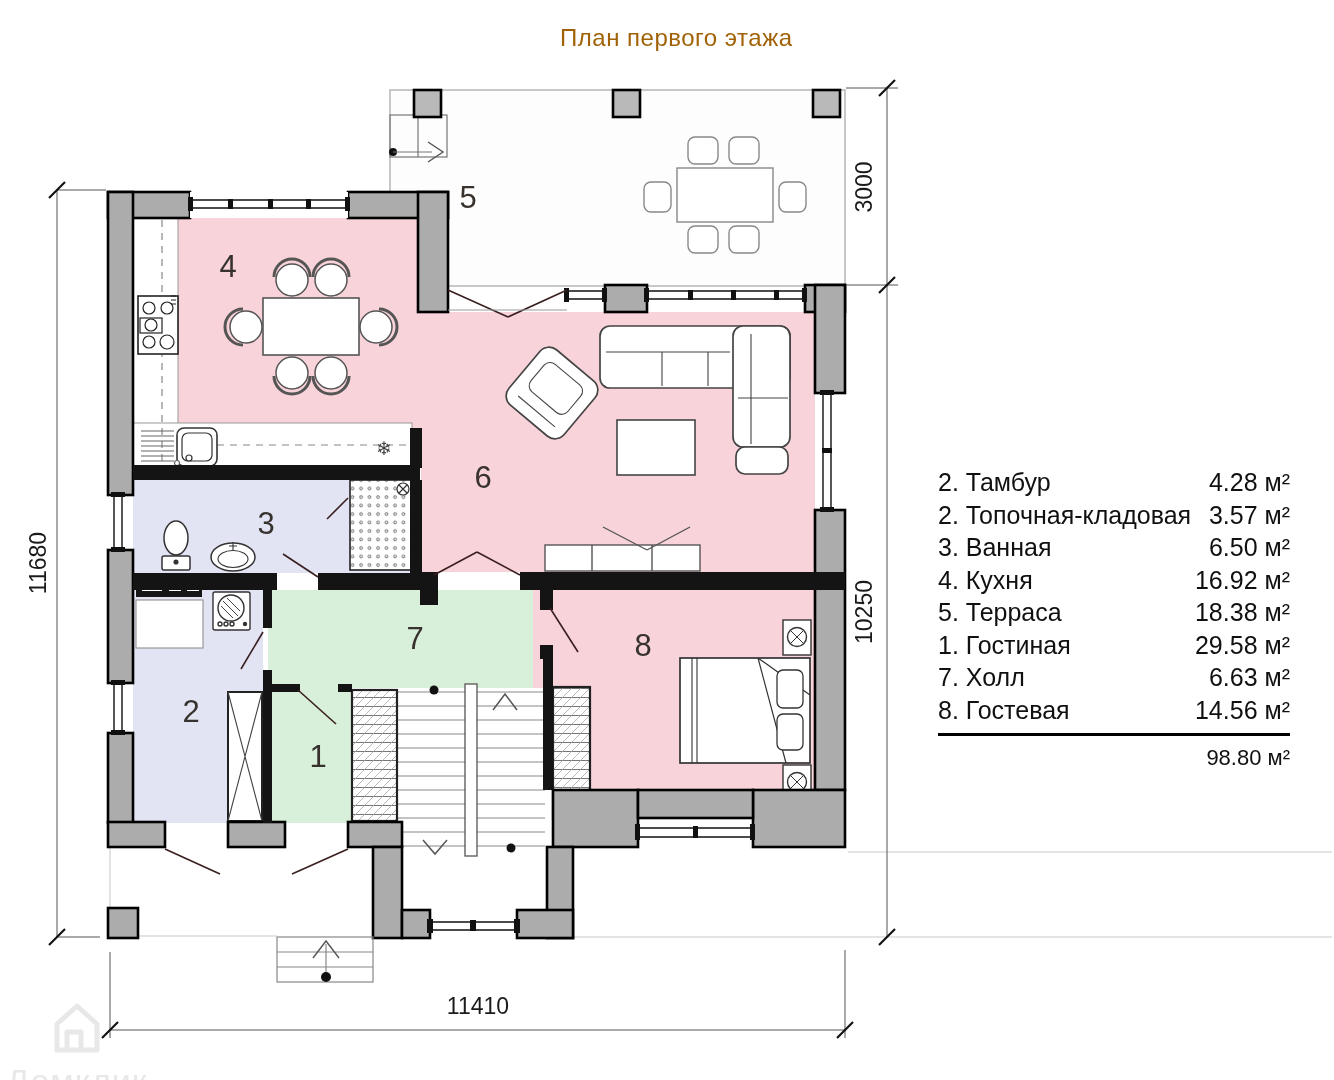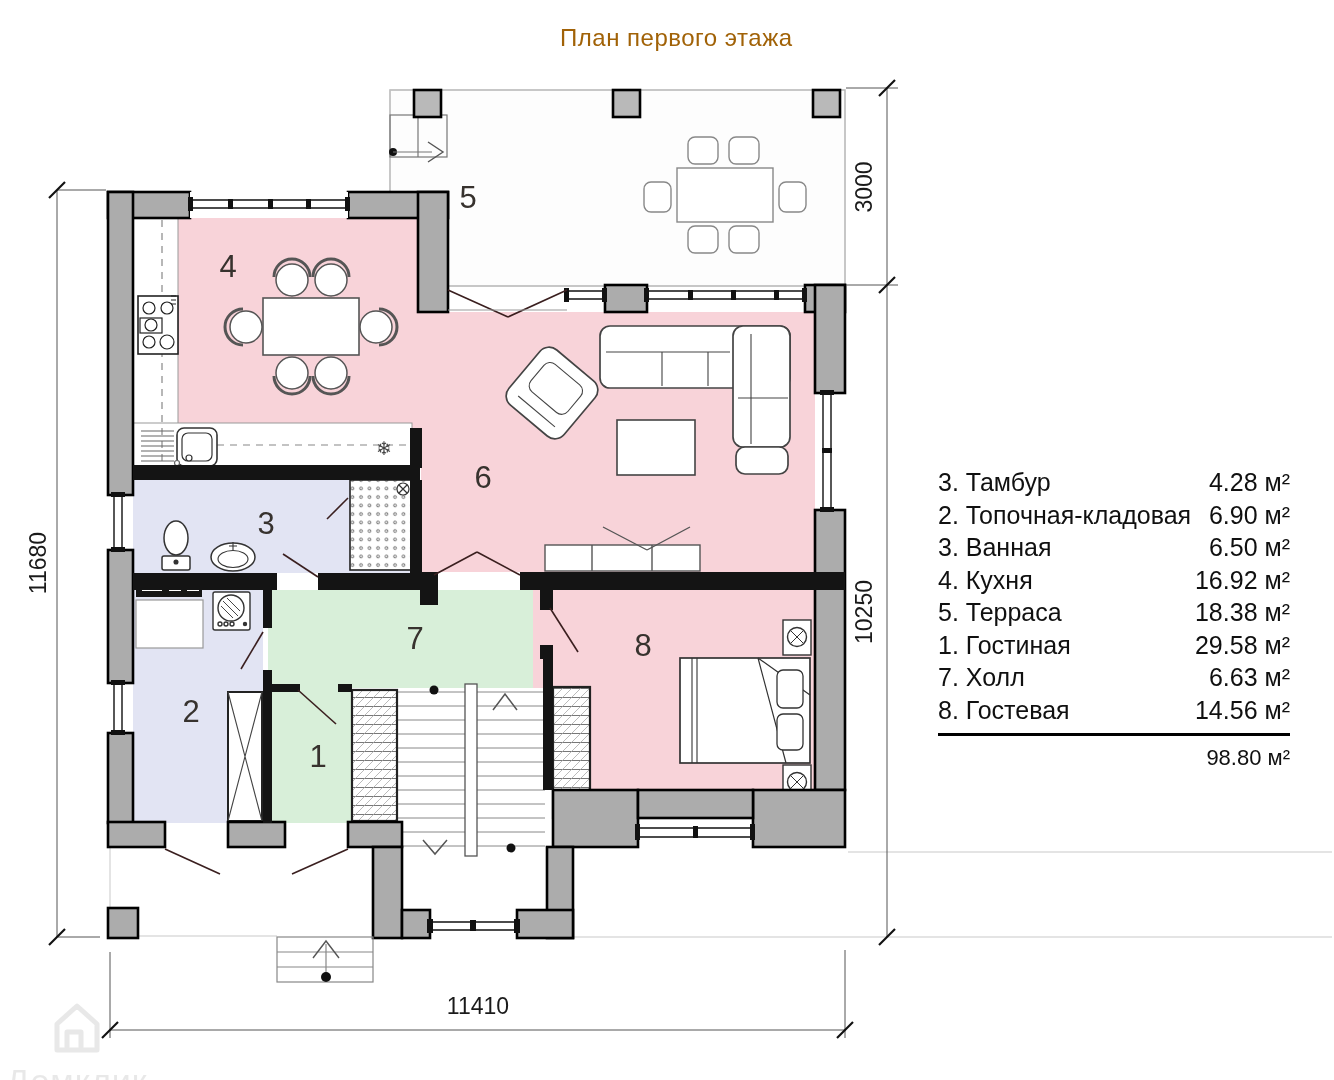--- a/index.html
+++ b/index.html
@@ -403,26 +403,26 @@
     <text class="roomnum" x="483" y="488" text-anchor="middle">6</text>
     <text class="roomnum" x="415" y="649" text-anchor="middle">7</text>
     <text class="roomnum" x="643" y="656" text-anchor="middle">8</text>
   </g>
 </svg>
 
 <div class="page-title">План первого этажа</div>
 
 <div class="legend">
   <div class="legend-row">
-    <span>3. Тамбур</span>
+    <span>2. Тамбур</span>
     <span class="area">4.28 м²</span>
   </div>
   <div class="legend-row">
     <span>2. Топочная-кладовая</span>
-    <span class="area">6.90 м²</span>
+    <span class="area">3.57 м²</span>
   </div>
   <div class="legend-row">
     <span>3. Ванная</span>
     <span class="area">6.50 м²</span>
   </div>
   <div class="legend-row">
     <span>4. Кухня</span>
     <span class="area">16.92 м²</span>
   </div>
   <div class="legend-row">

